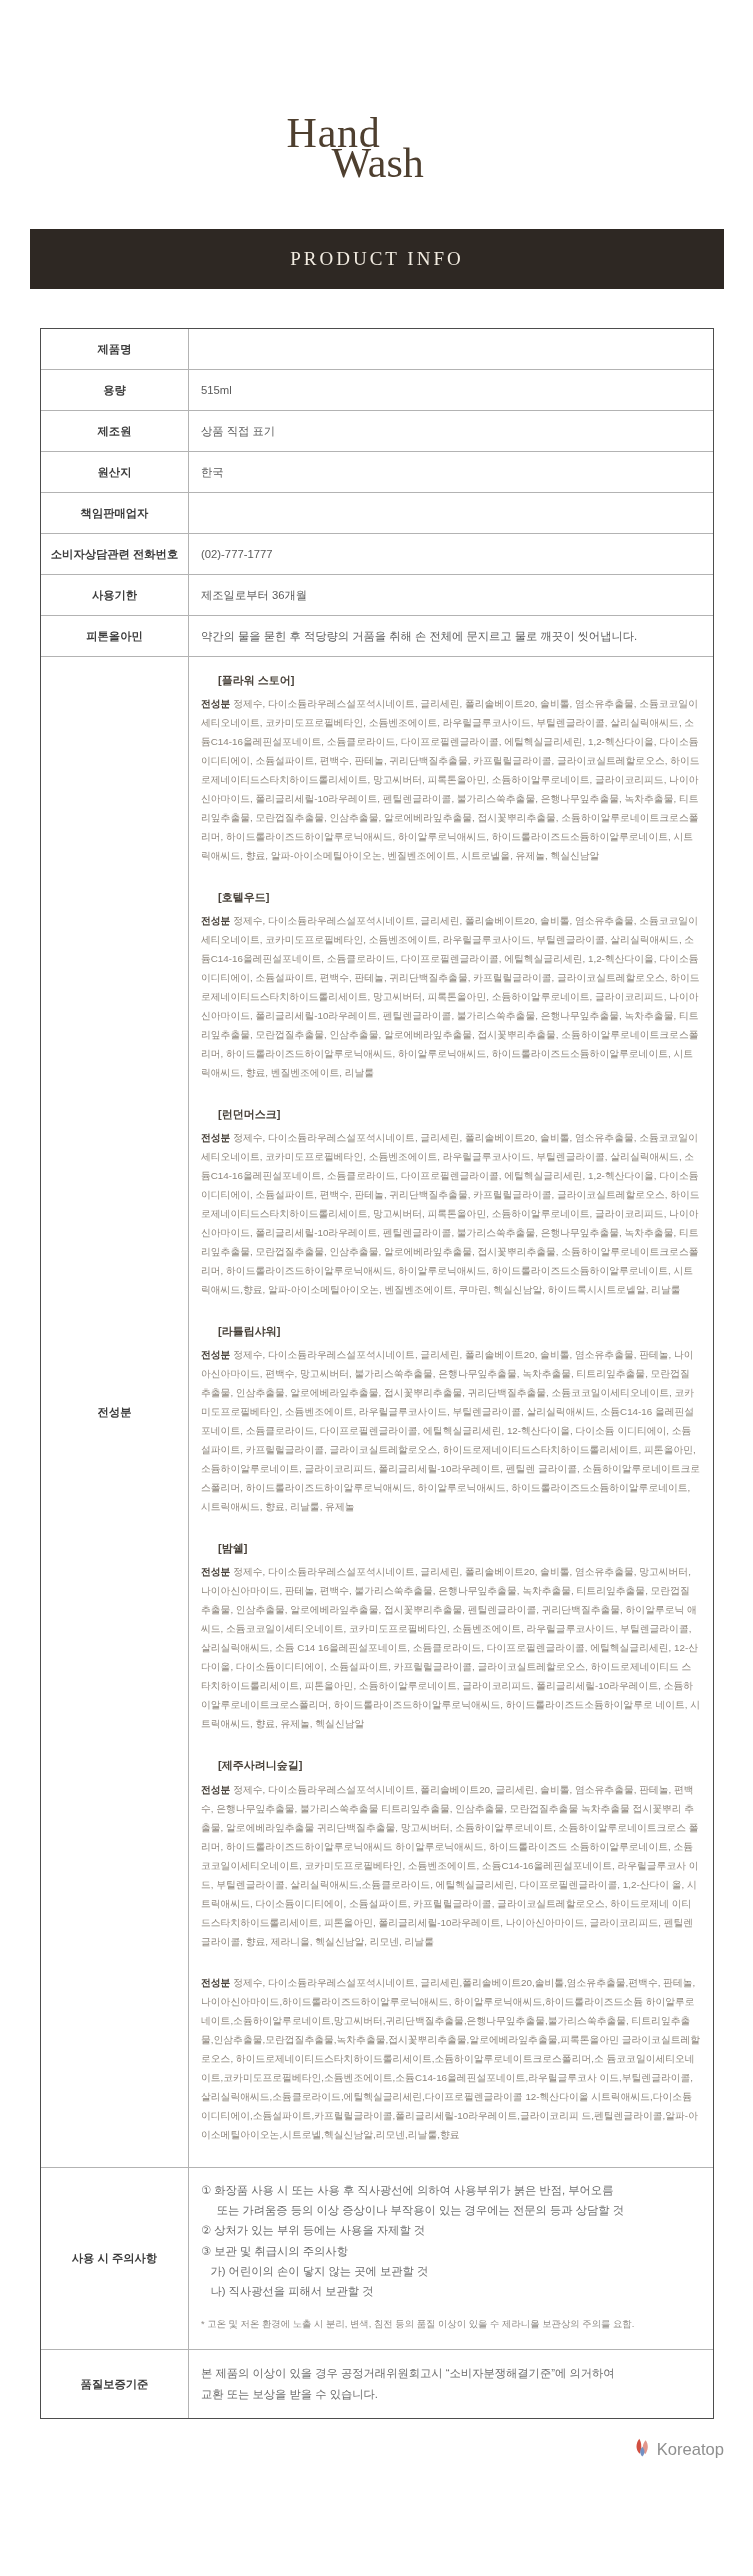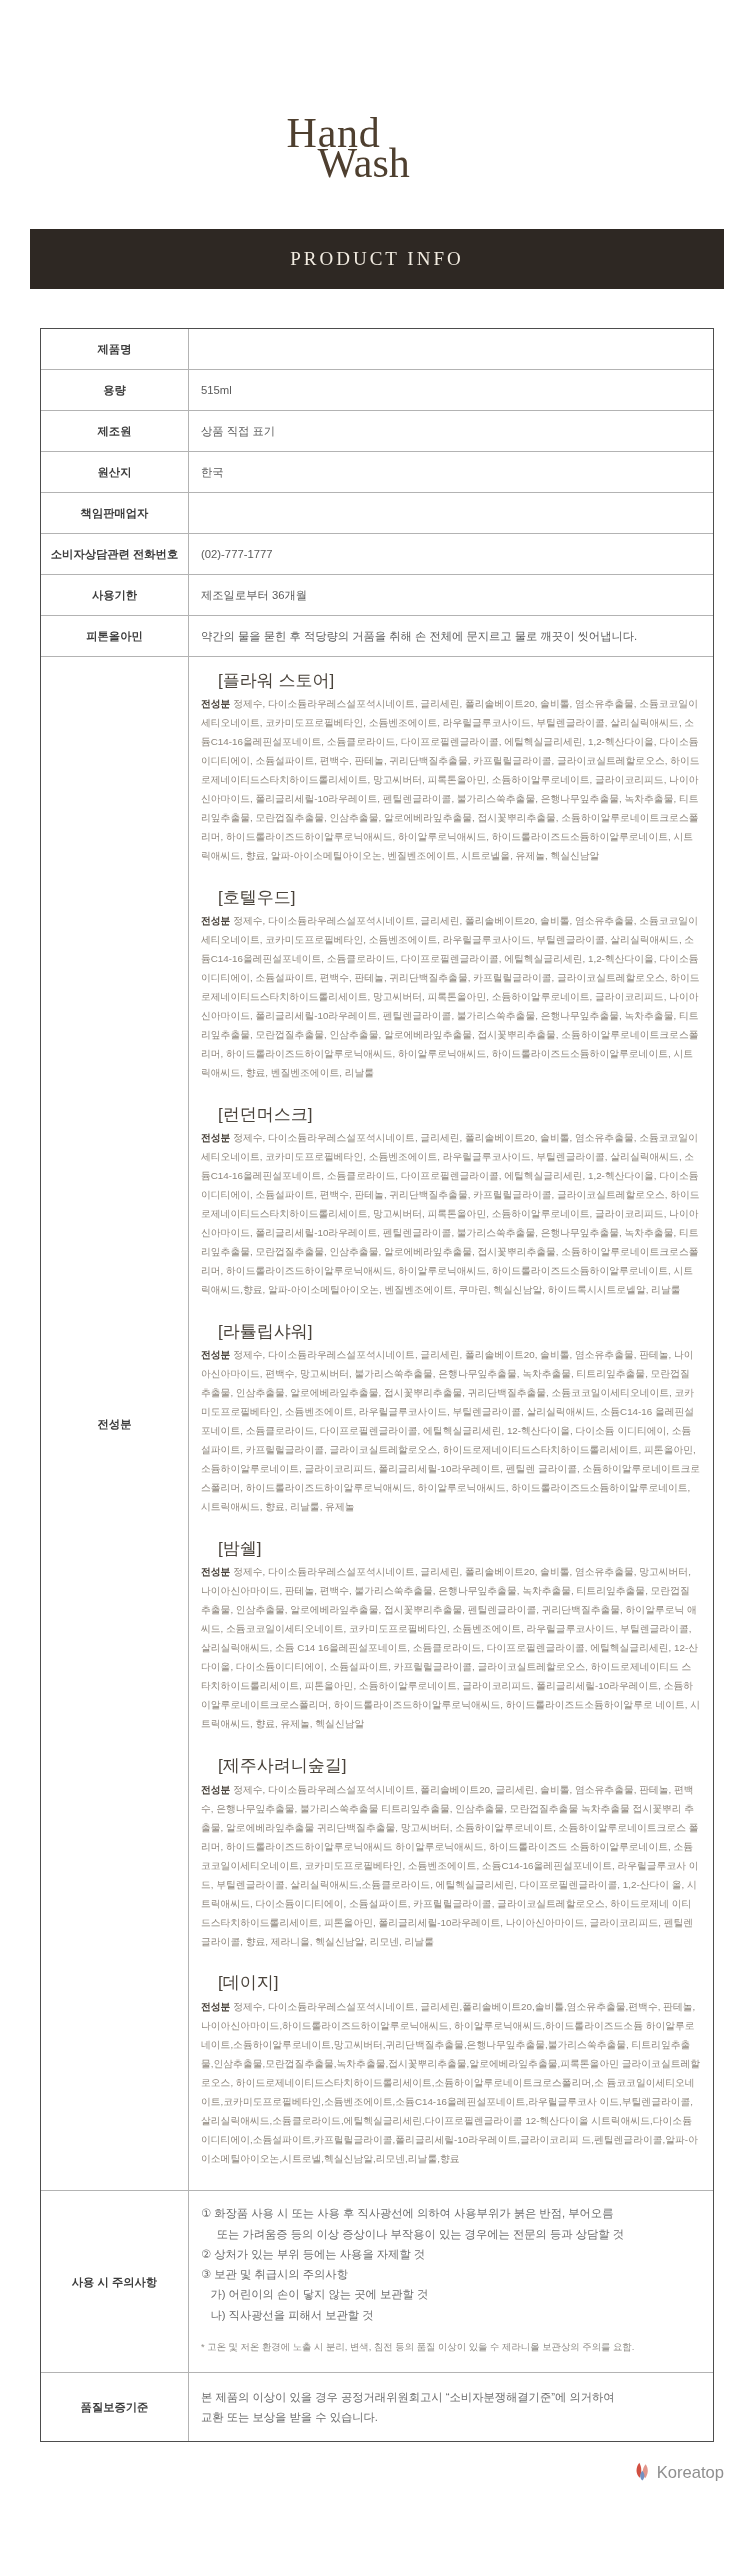--- a/index.html
+++ b/index.html
@@ -2,42 +2,42 @@
 <html style="font-size:12px"><head>
 <meta charset="utf-8">
 <style>
   html,body{margin:0;padding:0;background:#ffffff;}
   body{width:754px;font-family:"Liberation Sans","DejaVu Sans",sans-serif;-webkit-font-smoothing:antialiased;}
   .page{position:relative;width:754px;min-height:2576px;background:#fff;overflow:hidden;}
 
   
   .logo{margin:112px auto 0;width:181px;color:#4e3f2f;font-family:"Liberation Serif","DejaVu Serif",serif;}
   .logo .l1{font-size:42px;line-height:1;letter-spacing:0.8px;}
-  .logo .l2{font-size:42px;line-height:1;margin-left:31px;margin-top:-12px;}
+  .logo .l2{font-size:42px;line-height:1;margin-left:45px;margin-top:-12px;}
 
   
   .banner{margin:45px 30px 0;height:60px;background:#2e2823;color:#f2ece1;
           display:flex;align-items:center;justify-content:center;
           font-family:"Liberation Serif","DejaVu Serif",serif;font-size:19px;letter-spacing:3px;}
 
   
   .info-table{margin:39px 40px 0;border:0.8px solid #4d4d4d;}
   .row{display:flex;border-top:0.8px solid #b3b3b3;}
   .row:first-child{border-top:none;}
   .cell-label{width:148px;flex:0 0 148px;display:flex;align-items:center;justify-content:center;
               text-align:center;font-weight:bold;color:#3d3d3d;font-size:11.3px;
               border-right:0.8px solid #b3b3b3;padding:0 3px;box-sizing:border-box;line-height:1.25;}
   .cell-value{flex:1;display:flex;align-items:center;padding:7.5px 12px;color:#5a5a5a;font-size:11.3px;line-height:1.5;}
   .row.simple{min-height:40px;}
 
   
   .ing-value{display:block;padding:13.6px 12px 22.6px;color:#8d857b;font-size:9.8px;line-height:19px;}
   .ing-section{margin-bottom:22.6px;}
   .ing-section:last-child{margin-bottom:0;}
-  .ing-head{font-weight:normal;color:#49423a;font-size:17px;margin-bottom:4.5px;padding-left:17px;}
+  .ing-head{font-weight:bold;color:#49423a;font-size:11px;margin-bottom:4.5px;padding-left:17px;}
   .ing-prefix{font-weight:bold;color:#49423a;}
   .ing-text{color:#8d857b;}
 
   
   .caution-value{display:block;padding:12px 12px 15px;color:#6b6b6b;font-size:11.3px;line-height:20.3px;}
   .caution-line{white-space:pre-wrap;}
   .caution-note{margin-top:12px;font-size:9.4px;color:#8e8a84;}
 
   .warranty-value{display:block;padding:13.6px 12px;color:#6b6b6b;font-size:11.3px;line-height:20.3px;}
 
@@ -127,21 +127,20 @@
           <span class="ing-text">정제수, 다이소듐라우레스설포석시네이트, 글리세린, 폴리솔베이트20, 솔비톨, 염소유추출물, 망고씨버터, 나이아신아마이드, 판테놀, 편백수, 불가리스쑥추출물, 은행나무잎추출물, 녹차추출물, 티트리잎추출물, 모란껍질 추출물, 인삼추출물, 알로에베라잎추출물, 접시꽃뿌리추출물, 펜틸렌글라이콜, 귀리단백질추출물, 하이알루로닉 애씨드, 소듐코코일이세티오네이트, 코카미도프로필베타인, 소듐벤조에이트, 라우릴글루코사이드, 부틸렌글라이콜, 살리실릭애씨드, 소듐 C14 16올레핀설포네이트, 소듐클로라이드, 다이프로필렌글라이콜, 에틸헥실글리세린, 12-산다이올, 다이소듐이디티에이, 소듐설파이트, 카프릴릴글라이콜, 글라이코실트레할로오스, 하이드로제네이티드 스타치하이드롤리세이트, 피톤올아민, 소듐하이알루로네이트, 글라이코리피드, 폴리글리세릴-10라우레이트, 소듐하이알루로네이트크로스폴리머, 하이드롤라이즈드하이알루로닉애씨드, 하이드롤라이즈드소듐하이알루로 네이트, 시트릭애씨드, 향료, 유제놀, 헥실신남알</span></div>
         </div>
 
         <div class="ing-section">
           <div class="ing-head">[제주사려니숲길]</div>
           <div><span class="ing-prefix">전성분</span>
           <span class="ing-text">정제수, 다이소듐라우레스설포석시네이트, 폴리솔베이트20, 글리세린, 솔비톨, 염소유추출물, 판테놀, 편백수, 은행나무잎추출물, 불가리스쑥추출물 티트리잎추출물, 인삼추출물, 모란껍질추출물 녹차추출물 접시꽃뿌리 추출물, 알로에베라잎추출물 귀리단백질추출물, 망고씨버터, 소듐하이알루로네이트, 소듐하이알루로네이트크로스 폴리머, 하이드롤라이즈드하이알루로닉애씨드 하이알루로닉애씨드, 하이드롤라이즈드 소듐하이알루로네이트, 소듐 코코일이세티오네이트, 코카미도프로필베타인, 소듐벤조에이트, 소듐C14-16올레핀설포네이트, 라우릴글루코사 이드, 부틸렌글라이콜, 살리실릭애씨드,소듐클로라이드, 에틸헥실글리세린, 다이프로필렌글라이콜, 1,2-산다이 올, 시트릭애씨드, 다이소듐이디티에이, 소듐설파이트, 카프릴릴글라이콜, 글라이코실트레할로오스, 하이드로제네 이티드스타치하이드롤리세이트, 피톤올아민, 폴리글리세릴-10라우레이트, 나이아신아마이드, 글라이코리피드, 펜틸렌글라이콜, 향료, 제라니올, 헥실신남알, 리모넨, 리날룰</span></div>
         </div>
 
         <div class="ing-section">
-          <div class="ing-head">[데이지]</div>
           <div><span class="ing-prefix">전성분</span>
           <span class="ing-text">정제수, 다이소듐라우레스설포석시네이트, 글리세린,폴리솔베이트20,솔비톨,염소유추출물,편백수, 판테놀, 나이아신아마이드,하이드롤라이즈드하이알루로닉애씨드, 하이알루로닉애씨드,하이드롤라이즈드소듐 하이알루로네이트,소듐하이알루로네이트,망고씨버터,귀리단백질추출물,은행나무잎추출물,불가리스쑥추출물, 티트리잎추출물,인삼추출물,모란껍질추출물,녹차추출물,접시꽃뿌리추출물,알로에베라잎추출물,피록톤올아민 글라이코실트레할로오스, 하이드로제네이티드스타치하이드롤리세이트,소듐하이알루로네이트크로스폴리머,소 듐코코일이세티오네이트,코카미도프로필베타인,소듐벤조에이트,소듐C14-16올레핀설포네이트,라우릴글루코사 이드,부틸렌글라이콜,살리실릭애씨드,소듐클로라이드,에틸헥실글리세린,다이프로필렌글라이콜 12-헥산다이올 시트릭애씨드,다이소듐이디티에이,소듐설파이트,카프릴릴글라이콜,폴리글리세릴-10라우레이트,글라이코리피 드,펜틸렌글라이콜,알파-아이소메틸아이오논,시트로넬,헥실신남알,리모넨,리날룰,향료</span></div>
         </div>
 
       </div>
     </div>
 
     <div class="row">
       <div class="cell-label">사용 시 주의사항</div>
       <div class="cell-value caution-value">

